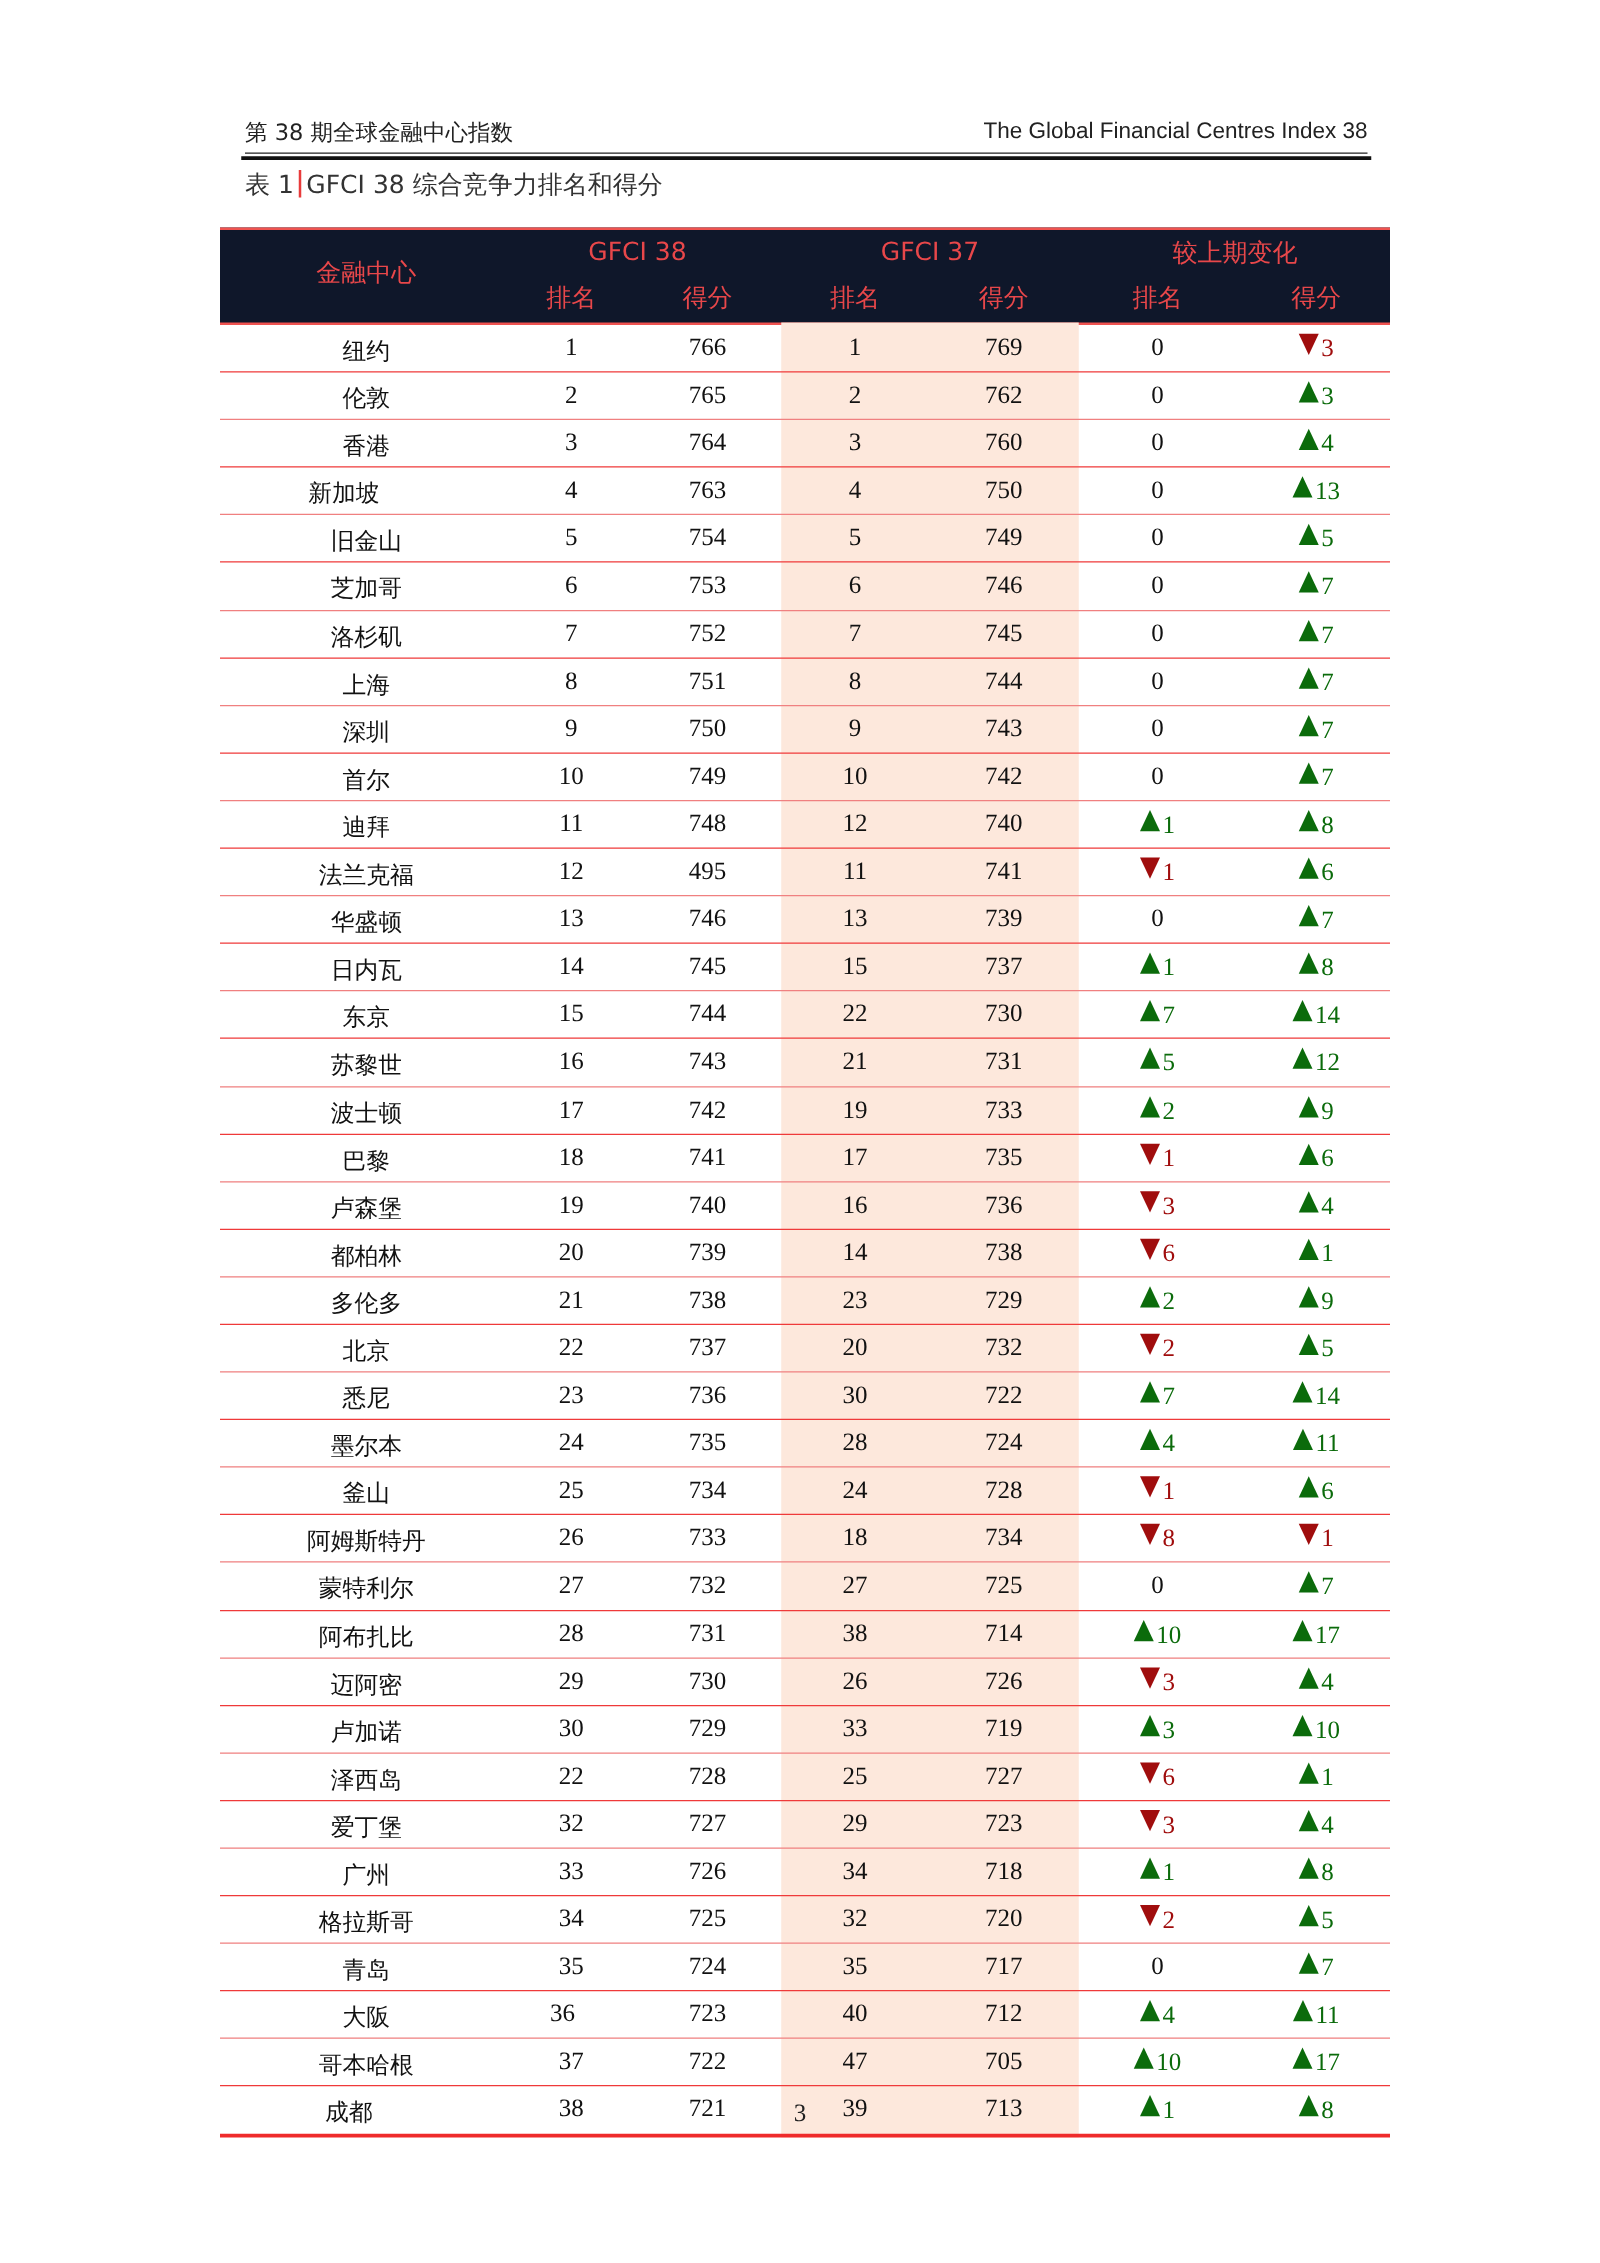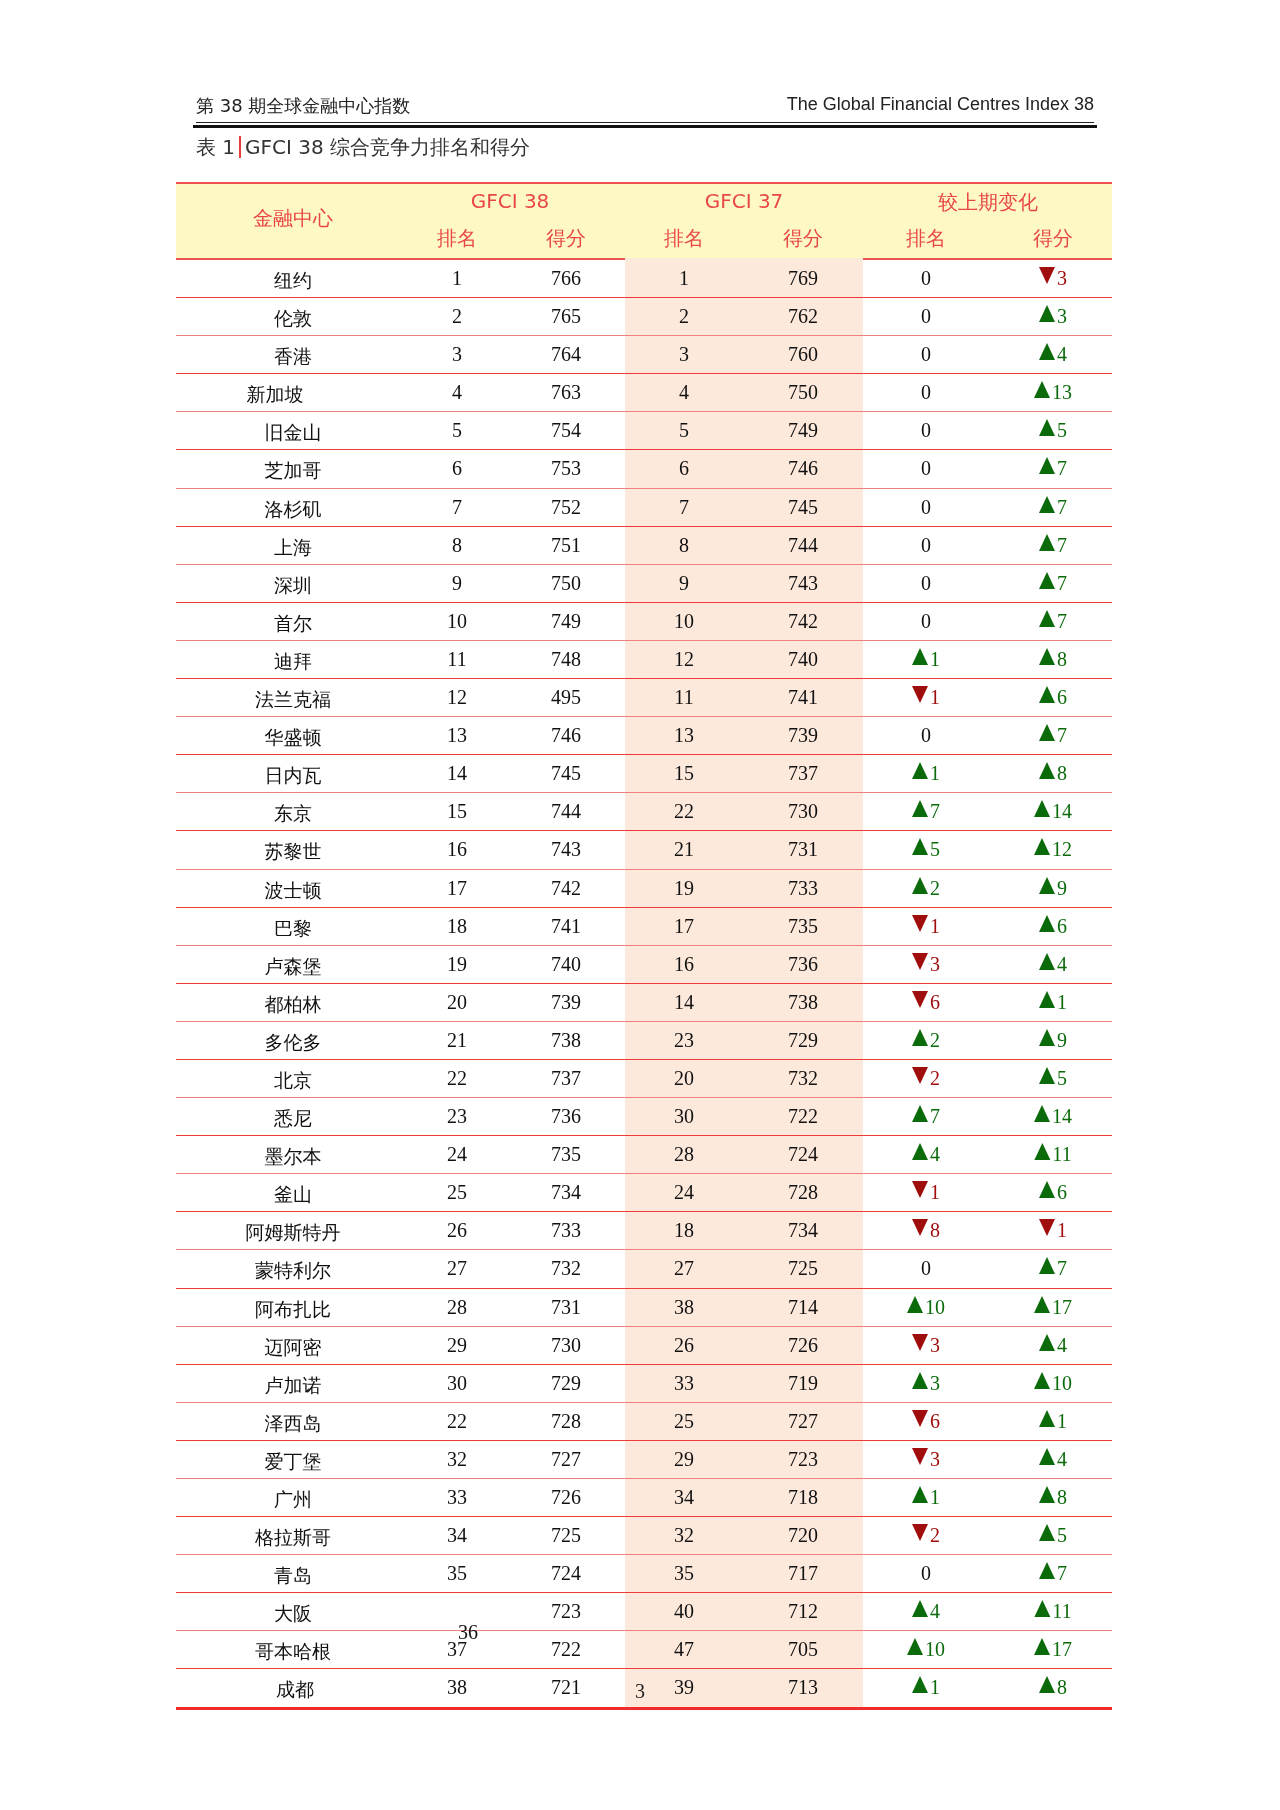--- a/index.html
+++ b/index.html
@@ -16,21 +16,21 @@
   .header-rule { position: absolute; left: 193px; top: 125px; width: 904px; height: 3px; background: #111; }
   .table-caption {
     position: absolute; left: 196px; top: 134px; font-size: 20px; color: #333;
   }
   .table-caption .bar { display: inline-block; width: 2px; height: 22px; background: #e83b3b; vertical-align: -4px; margin: 0 4px; }
 
   .table {
     position: absolute; left: 176px; top: 182px; width: 936px;
   }
   .thead {
-    position: relative; height: 74px; background: #fef9c3;
+    position: relative; height: 74px; background: #0f172a;
     border-top: 2px solid #ef5350; border-bottom: 2px solid #ef5350;
     color: #e8474a; font-size: 20px;
   }
   .thead .cell { position: absolute; transform: translateX(-50%); white-space: nowrap; }
   .shade {
     position: absolute; top: 76px; bottom: 0; left: 449px; width: 238px; background: #fde8dc; z-index: 0;
   }
   .tbody { position: relative; }
   .row {
     position: relative; height: 37.1px; z-index: 1;
@@ -390,38 +390,38 @@
         <span class="cell city" style="left: 117px;"><span>青岛</span></span>
         <span class="cell" style="left: 281px;"><span>35</span></span>
         <span class="cell" style="left: 390px;"><span>724</span></span>
         <span class="cell" style="left: 508px;"><span>35</span></span>
         <span class="cell" style="left: 627px; text-align: right;"><span>717</span></span>
         <span class="cell" style="left: 750px;"><span>0</span></span>
         <span class="cell up" style="left: 877px;"><span class="tri up-tri"></span><span>7</span></span>
       </div>
       <div class="row alt">
         <span class="cell city" style="left: 117px;"><span>大阪</span></span>
-        <span class="cell" style="left: 292px; margin-top: 21px;"><span>36</span></span>
+        <span class="cell" style="left: 274px;"><span>36</span></span>
         <span class="cell" style="left: 390px;"><span>723</span></span>
         <span class="cell" style="left: 508px;"><span>40</span></span>
         <span class="cell" style="left: 627px;"><span>712</span></span>
         <span class="cell up" style="left: 750px;"><span class="tri up-tri"></span><span>4</span></span>
         <span class="cell up" style="left: 877px;"><span class="tri up-tri"></span><span>11</span></span>
       </div>
       <div class="row">
         <span class="cell city" style="left: 117px;"><span>哥本哈根</span></span>
         <span class="cell" style="left: 281px;"><span>37</span></span>
         <span class="cell" style="left: 390px;"><span>722</span></span>
         <span class="cell" style="left: 508px;"><span>47</span></span>
         <span class="cell" style="left: 627px;"><span>705</span></span>
         <span class="cell up" style="left: 750px;"><span class="tri up-tri"></span><span>10</span></span>
         <span class="cell up" style="left: 877px;"><span class="tri up-tri"></span><span>17</span></span>
       </div>
       <div class="row alt">
-        <span class="cell city" style="left: 119px;"><span>成都</span></span>
+        <span class="cell city" style="left: 103px;"><span>成都</span></span>
         <span class="cell" style="left: 281px;"><span>38</span></span>
         <span class="cell" style="left: 390px;"><span>721</span></span>
         <span class="cell" style="left: 508px;"><span>39</span></span>
         <span class="cell" style="left: 627px;"><span>713</span></span>
         <span class="cell up" style="left: 750px;"><span class="tri up-tri"></span><span>1</span></span>
         <span class="cell up" style="left: 877px;"><span class="tri up-tri"></span><span>8</span></span>
       </div>
     </div>
 </div>
 

